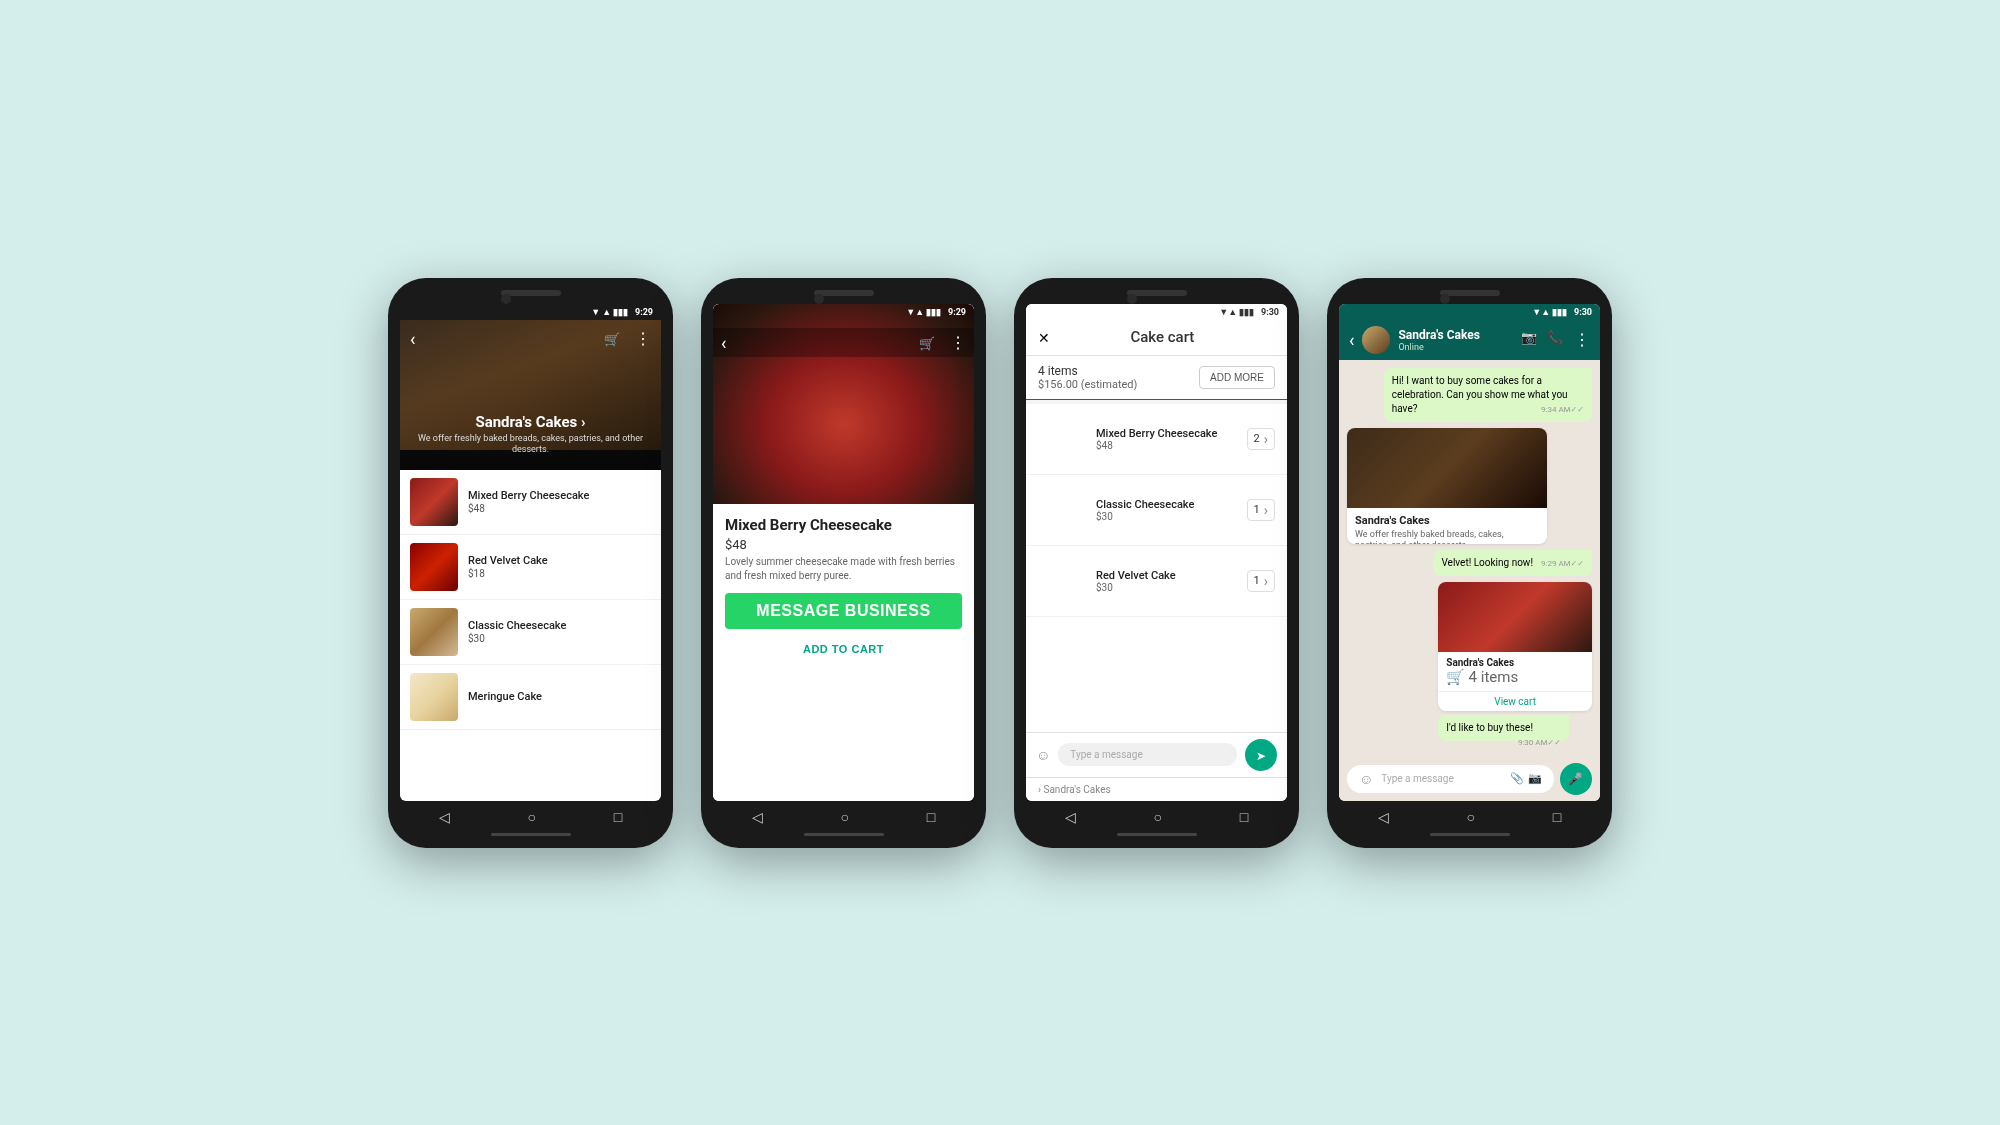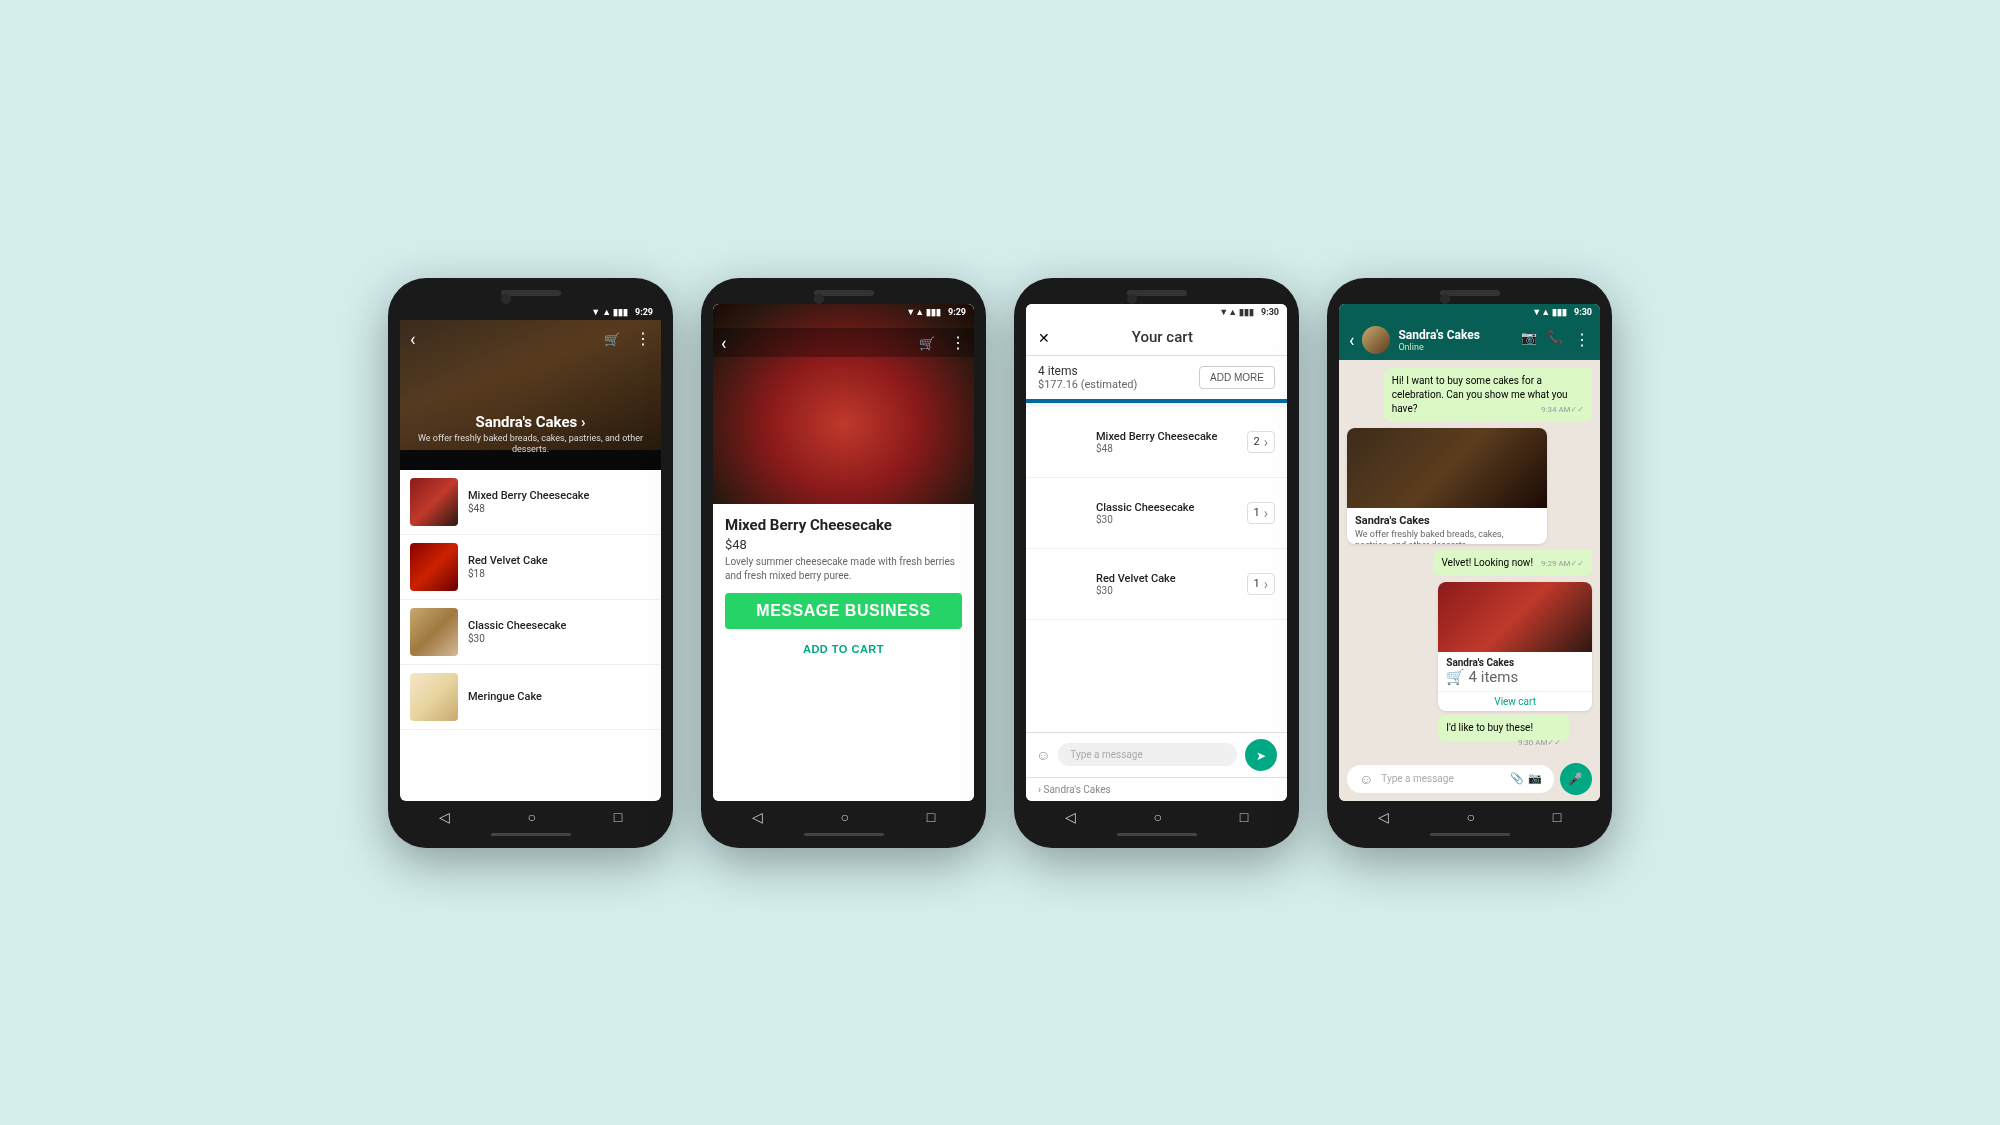--- a/index.html
+++ b/index.html
@@ -228,21 +228,21 @@
       background: #fff;
       padding: 8px 12px;
       display: flex;
       align-items: center;
       border-bottom: 1px solid #e0e0e0;
     }
     .cart-title { font-size: 15px; font-weight: 500; color: #333; flex: 1; text-align: center; }
     .cart-summary {
       background: #fff;
       padding: 8px 12px;
-      border-bottom: 4px solid #0369a1;
+      border-bottom: 1px solid #0369a1;
       display: flex;
       justify-content: space-between;
       align-items: center;
     }
     .cart-items-count { font-size: 12px; color: #333; }
     .cart-price { font-size: 11px; color: #666; }
     .btn-add-more {
       border: 1px solid #ccc;
       background: #fff;
       color: #555;
@@ -565,27 +565,27 @@
         <div class="status-bar light">
           <div class="status-icons">
             <span style="font-size:9px;">▼▲</span>
             <span style="font-size:9px;">▮▮▮</span>
           </div>
           <span style="margin-left:4px;">9:30</span>
         </div>
 
         <div class="cart-header">
           <span class="icon-x"></span>
-          <span class="cart-title">Your cart</span>
+          <span class="cart-title">Cake cart</span>
         </div>
 
         <div class="cart-summary">
           <div>
             <div class="cart-items-count">4 items</div>
-            <div class="cart-price">$177.16 (estimated)</div>
+            <div class="cart-price">$156.00 (estimated)</div>
           </div>
           <button class="btn-add-more">ADD MORE</button>
         </div>
 
         <div class="cart-items-list">
           <div class="cart-item">
             <div class="cart-item-thumb berry"></div>
             <div>
               <div class="cart-item-name">Mixed Berry Cheesecake</div>
               <div class="cart-item-price">$48</div>

